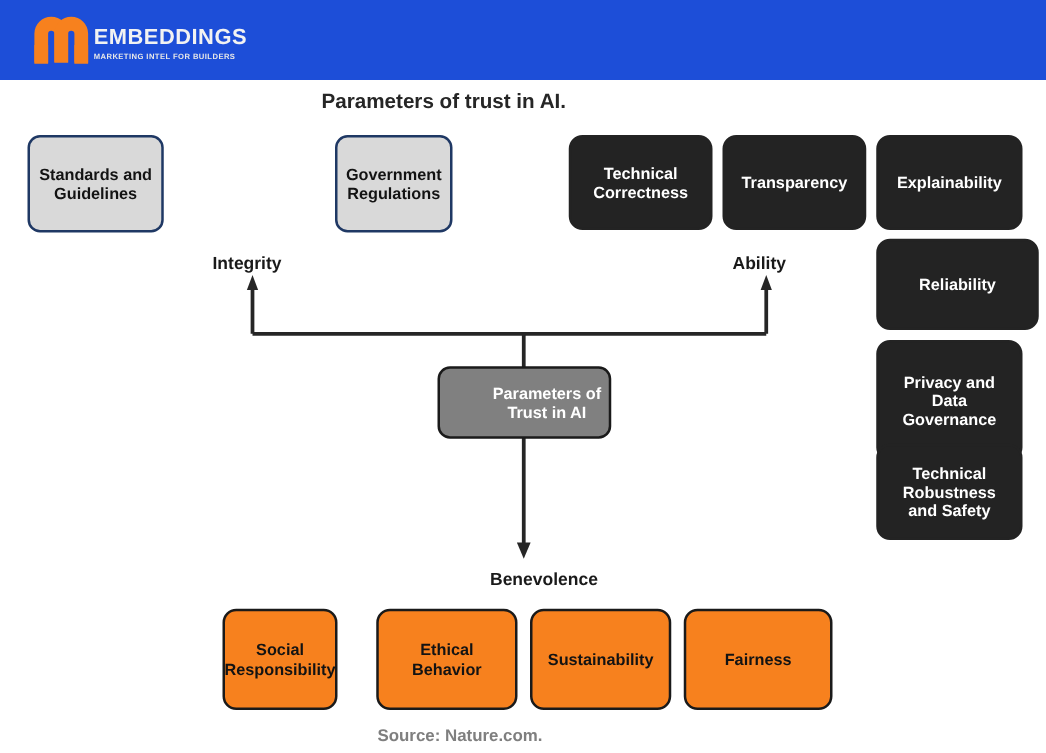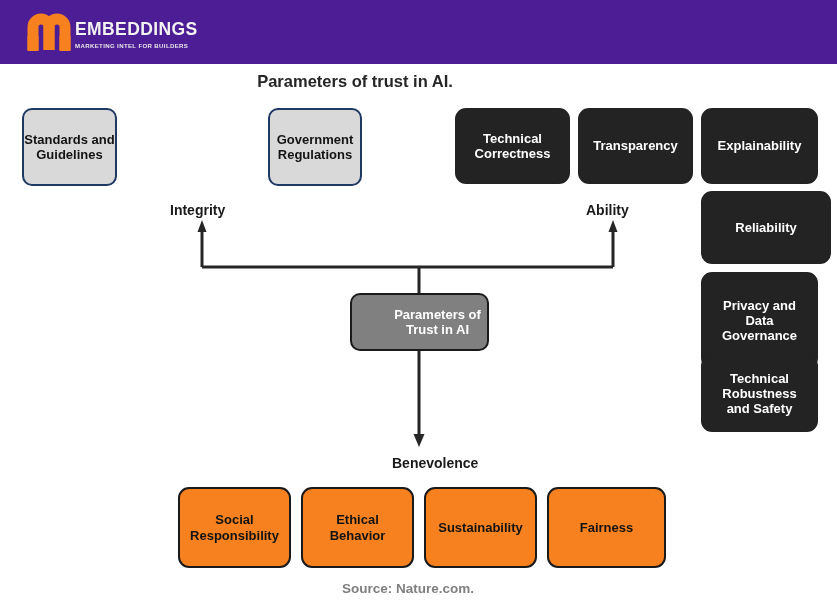--- a/index.html
+++ b/index.html
@@ -15,21 +15,21 @@
     font-family: "Liberation Sans", sans-serif;
     color: #1a1a1a;
   }
 
   
   #header-bar {
     position: absolute;
     left: 0; top: 0;
     width: 837px;
     height: 64px;
-    background: #4c1d95;
+    background: #1d4ed8;
   }
   #logo {
     position: absolute;
     left: 26px; top: 12px;
     display: flex;
     align-items: flex-start;
   }
   #logo-mark {
     display: block;
   }
@@ -68,21 +68,20 @@
     color: #262626;
   }
   #source-note {
     position: absolute;
     left: 0; top: 581px;
     width: 736px;
     text-align: center;
     font-size: 13.5px;
     font-weight: bold;
     color: #7f7f7f;
-    padding-left: 40px;
   }
 
   
   #diagram {
     position: absolute;
     left: 0; top: 0;
     width: 837px;
     height: 602px;
   }
   #connectors {
@@ -174,21 +173,21 @@
     <line x1="202" y1="267" x2="202" y2="231" stroke="#262626" stroke-width="3"></line>
     <polygon points="202,220 197.5,232 206.5,232" fill="#262626"></polygon>
 
     <line x1="613" y1="267" x2="613" y2="231" stroke="#262626" stroke-width="3"></line>
     <polygon points="613,220 608.5,232 617.5,232" fill="#262626"></polygon>
 
     <line x1="419" y1="267" x2="419" y2="436" stroke="#262626" stroke-width="3"></line>
     <polygon points="419,447 413.5,434 424.5,434" fill="#262626"></polygon>
   </svg>
 
-  <div class="node node-integrity" style="left:22px; top:108px; width:95px; height:78px;">
+  <div class="node node-integrity" style="left:22px; top:108px; width:109px; height:78px;">
     <span>
       <span>Standards and</span><br>
       <span>Guidelines</span>
     </span>
   </div>
 
 
   <div class="node node-integrity" style="left:268px; top:108px; width:94px; height:78px;">
     <span>
       <span>Government</span><br>
@@ -237,21 +236,21 @@
 
   <div class="branch-label" style="left:371px; top:455px;margin-left:21px;">Benevolence</div>
 
   <div class="node node-center" style="left:350px; top:293px; width:139px; height:58px;">
     <span>
       <span>Parameters of</span><br>
       <span>Trust in AI</span>
     </span>
   </div>
 
-  <div class="node node-benevolence" style="left:178px; top:487px; width:113px; height:81px;">
+  <div class="node node-benevolence" style="left:178px; top:487px; width:92px; height:81px;">
     <span>
       <span>Social</span><br>
       <span>Responsibility</span>
     </span>
   </div>
 
   <div class="node node-benevolence" style="left:424px; top:487px; width:113px; height:81px;">
     <span>Sustainability</span>
   </div>
 

